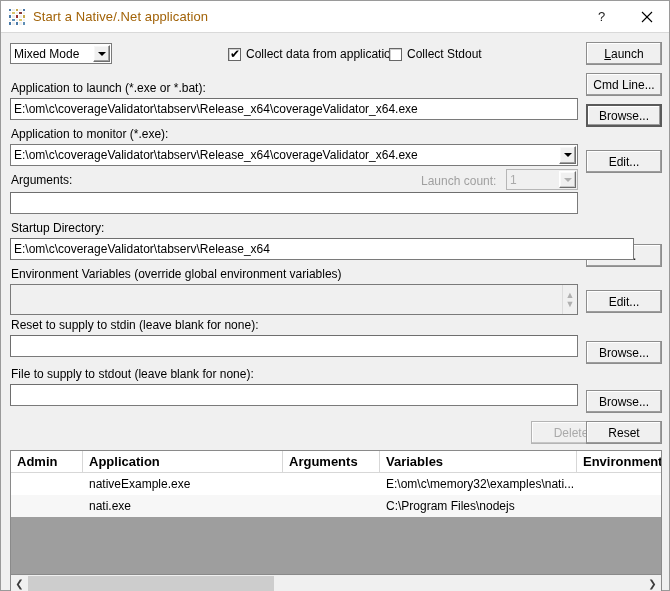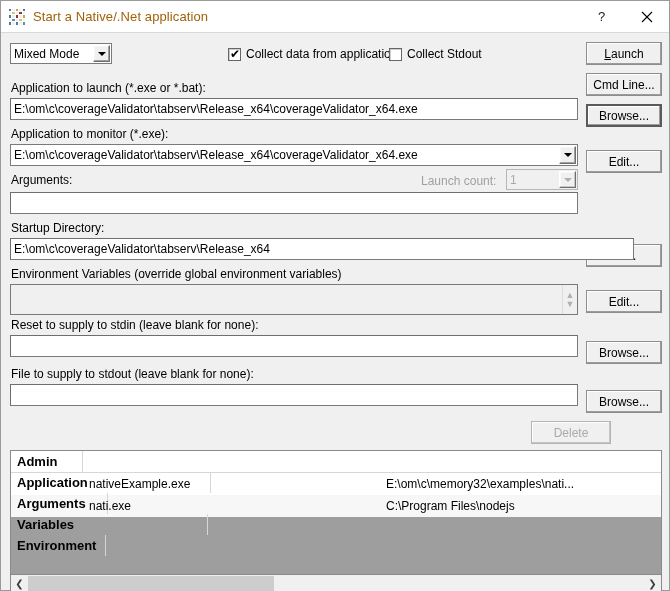--- a/index.html
+++ b/index.html
@@ -187,21 +187,20 @@
     position: absolute;
     background: #9e9e9e;
     border: 1px solid #8a8a8a;
     overflow: hidden;
   }
   .lv-head {
     display: flex;
     height: 22px;
     background: #ffffff;
     border-bottom: 1px solid #d7d7d7;
-    flex-direction: column;
   }
   .lv-head .hc {
     font-size: 13px;
     font-weight: bold;
     color: #000;
     padding-left: 6px;
     line-height: 21px;
     border-right: 1px solid #d7d7d7;
     overflow: hidden;
     white-space: nowrap;
@@ -330,20 +329,23 @@
       <span>Edit...</span>
     </div>
     <div class="btn" style="left:585px; top:308px; width:76px; height:23px;">
       <span>Browse...</span>
     </div>
     <div class="btn" style="left:585px; top:357px; width:76px; height:23px;">
       <span>Browse...</span>
     </div>
     <div class="btn disabled" style="left:498px; top:388px; width:80px; height:23px;margin-left:32px;">
       <span>Delete</span>
+    </div>
+    <div class="btn" style="left:585px; top:388px; width:76px; height:23px;">
+      <span>Reset</span>
     </div>
 
     <div class="lbl" style="left:10px; top:48px;">Application to launch (*.exe or *.bat):</div>
     <div class="tbox" style="left:9px; top:65px; width:568px; height:22px;">E:\om\c\coverageValidator\tabserv\Release_x64\coverageValidator_x64.exe</div>
 
     <div class="lbl" style="left:10px; top:94px;">Application to monitor (*.exe):</div>
     <div class="combo" style="left:9px; top:111px; width:568px; height:22px;">
       <div class="cval">E:\om\c\coverageValidator\tabserv\Release_x64\coverageValidator_x64.exe</div>
       <div class="arrow">
           <span class="tri-down"></span>

